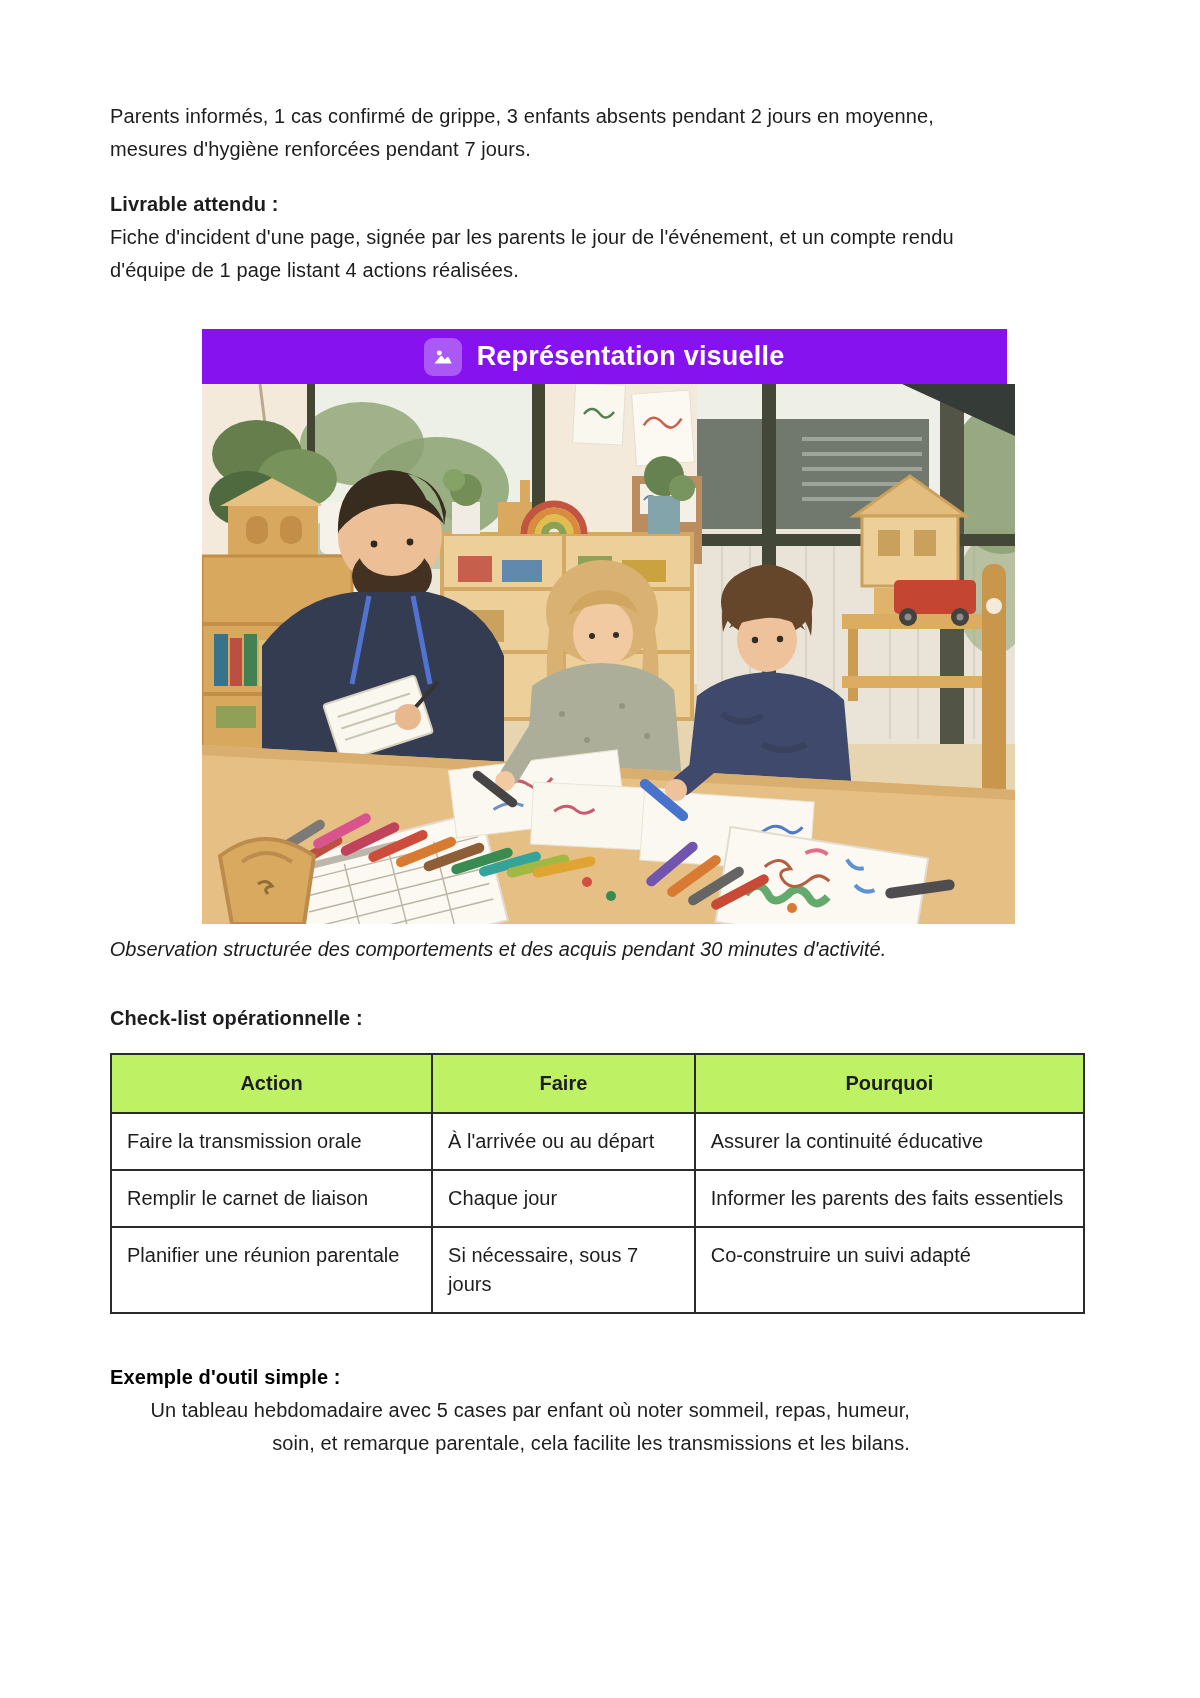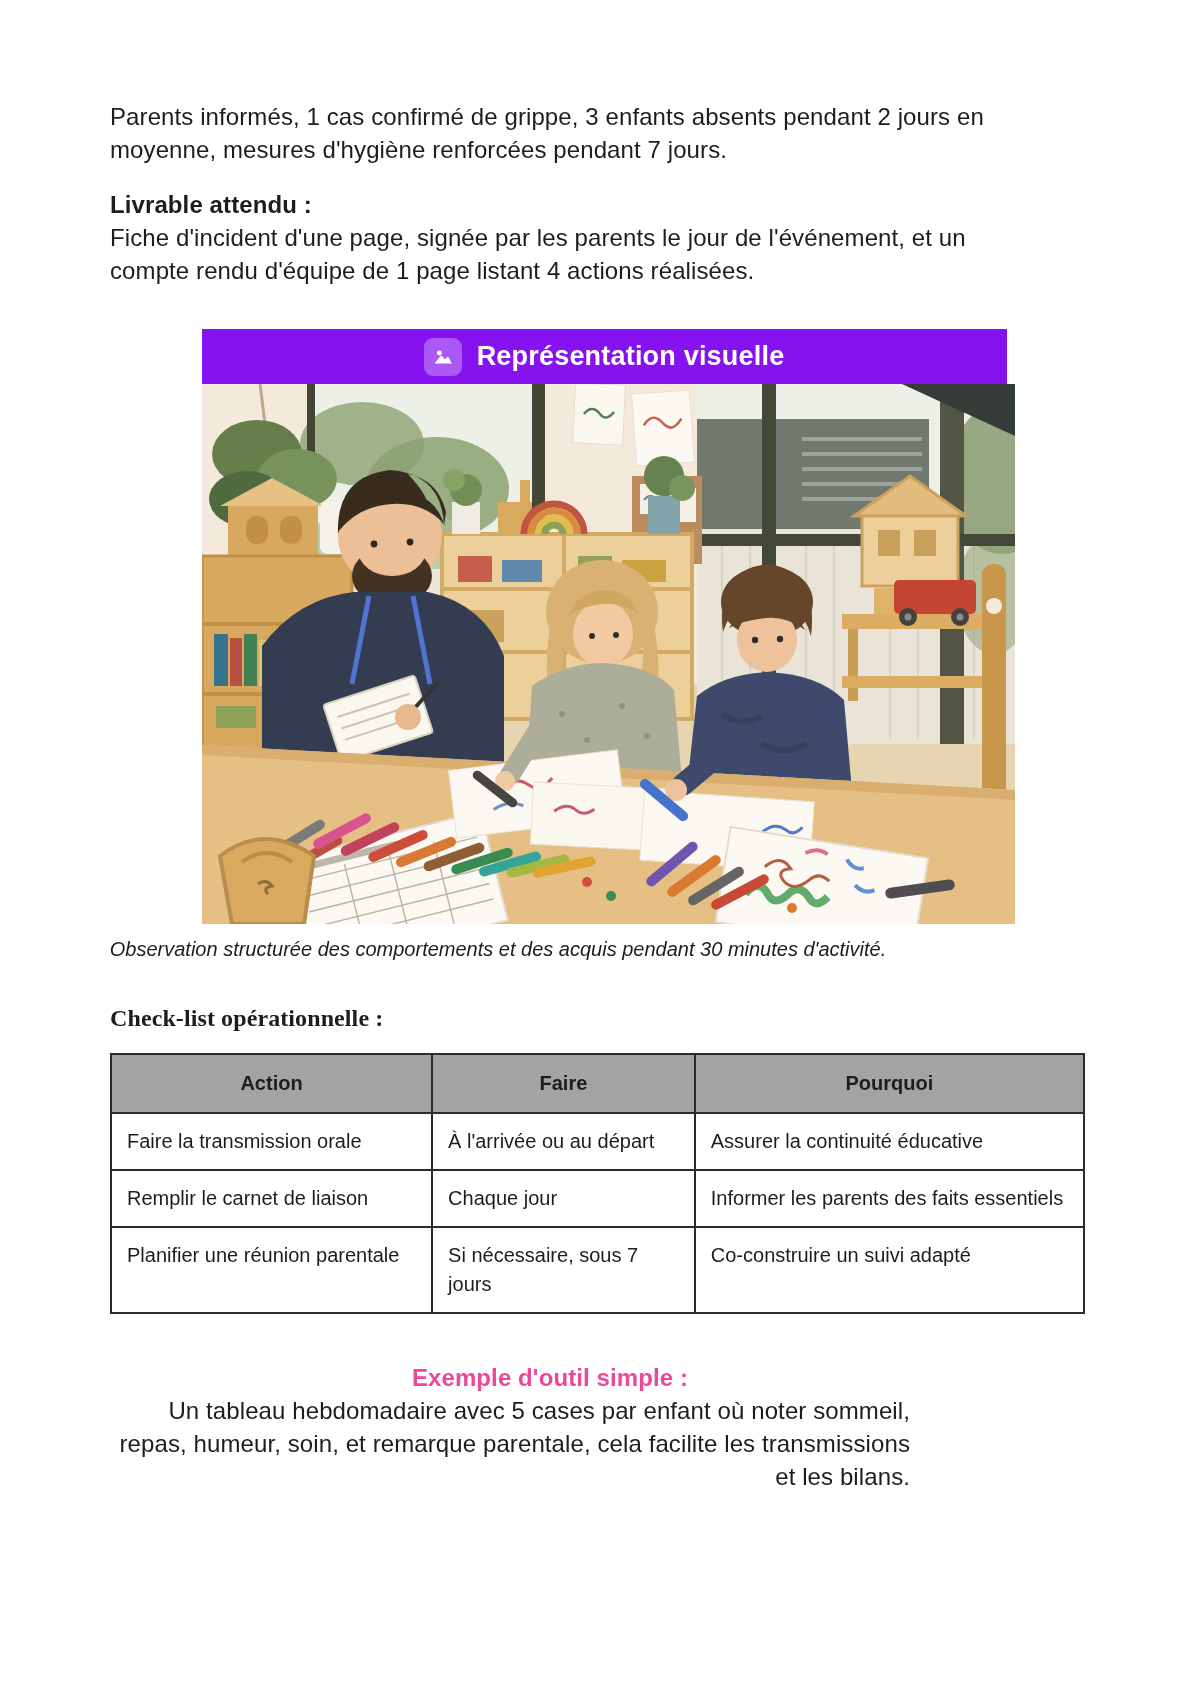--- a/index.html
+++ b/index.html
@@ -3,53 +3,53 @@
 <meta charset="utf-8">
 <style>
   * { box-sizing: border-box; }
   html,body { margin:0; padding:0; }
   body {
     width:1200px; height:1698px; overflow:hidden;
     background:#ffffff; color:#1d1d1f;
     font-family:"Liberation Sans", sans-serif;
   }
   .page { padding:100px 110px 0 110px; width:1200px; }
-  .body-text { font-size:24px; line-height:33px; margin:0; letter-spacing:0.1px; max-width:880px; }
+  .body-text { font-size:20px; line-height:33px; margin:0; letter-spacing:0.1px; max-width:880px; }
   .narrow { max-width:800px;text-align:right; }
   .bold-heading { font-weight:700; margin-top:22px; max-width:980px; }
-  .green-heading { font-weight:700; color:#ec4899; margin-top:47px;text-align:center; }
+  .green-heading { font-weight:700; color:#000000; margin-top:47px; }
   .after-heading { margin-top:0; }
 
   
   .visual-block { width:813px; margin:42px auto 0 auto; }
   .banner {
     height:55px; background:#8712f0; display:flex; align-items:center; justify-content:center; gap:15px;
   }
   .banner-icon {
     width:38px; height:38px; border-radius:9px; background:rgba(255,255,255,0.30);
     display:flex; align-items:center; justify-content:center; flex:0 0 auto;
   }
   .banner-title { color:#ffffff; font-size:27px; font-weight:800; letter-spacing:0.2px; }
   .photo { width:813px; height:540px; overflow:hidden; }
   .photo svg { display:block; }
   .caption {
     margin-top:9px; font-style:italic; font-size:20px; line-height:33px; text-align:center;
     width:1200px; margin-left:-303.5px; 
   }
 
-  .checklist-heading { margin-top:36px;font-family:Liberation Serif, serif; }
+  .checklist-heading { margin-top:36px; }
 
   table.checklist-table {
     margin-top:18px; width:975px; border-collapse:collapse; table-layout:fixed;
   }
   .checklist-table th, .checklist-table td {
     border:2px solid #2b2b2e; font-size:20px; line-height:29px; padding:13px 15px;
     vertical-align:top; text-align:left; word-wrap:break-word;
   }
-  .checklist-table th { background:#a3a3a3; text-align:center; font-weight:700; padding:14px 10px; }
+  .checklist-table th { background:#bef264; text-align:center; font-weight:700; padding:14px 10px; }
   .col-action { width:33%; } .col-quand { width:27%; } .col-pourquoi { width:40%; }
 </style>
 </head>
 <body>
 
 <main class="page">
 
   <p class="body-text">Parents informés, 1 cas confirmé de grippe, 3 enfants absents pendant 2 jours en moyenne, mesures d'hygiène renforcées pendant 7 jours.</p>
 
   <p class="body-text bold-heading">Livrable attendu :</p>

